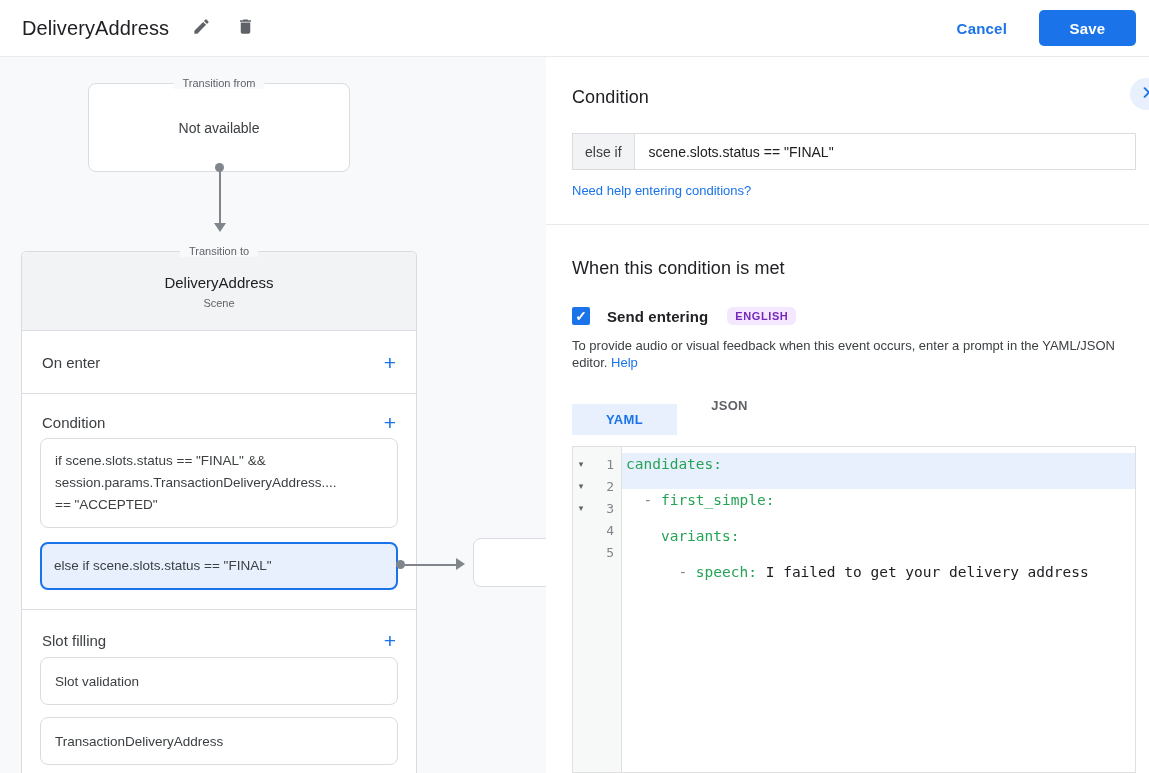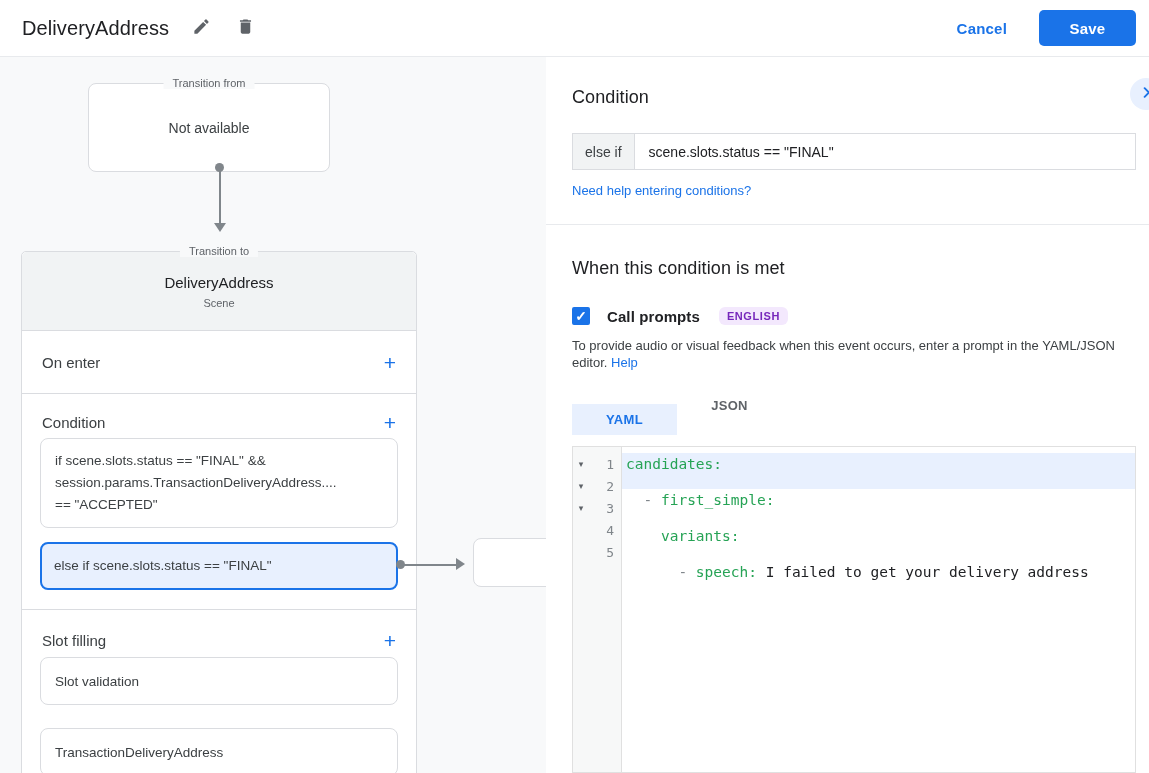--- a/index.html
+++ b/index.html
@@ -25,21 +25,21 @@
 
   
   .main { position:absolute; top:57px; left:0; width:1149px; height:716px; display:flex; }
 
   
   .canvas { position:relative; width:546px; height:716px; background:#f8f9fa;
             overflow:hidden; flex:0 0 546px; }
   .legend { position:absolute; top:-7px; left:50%; transform:translateX(-50%);
             background:#f8f9fa; padding:0 9px; font-size:11px; color:#5f6368; white-space:nowrap; }
 
-  .from-node { position:absolute; left:88px; top:26px; width:242px; height:89px;
+  .from-node { position:absolute; left:88px; top:26px; width:262px; height:89px;
                background:#fff; border:1px solid #dadce0; border-radius:8px;
                display:flex; align-items:center; justify-content:center; }
   .from-content { font-size:14px; color:#3c4043; }
 
   .conn-dot { position:absolute; width:9px; height:9px; border-radius:50%; background:#80868b; }
   .conn-vline { position:absolute; width:2px; background:#80868b; }
   .conn-hline { position:absolute; height:2px; background:#80868b; }
   .conn-varrow { position:absolute; width:0; height:0;
                  border-left:6px solid transparent; border-right:6px solid transparent;
                  border-top:9px solid #80868b; }
@@ -65,21 +65,21 @@
   .sec-condition { padding:12px 0 19px; }
   .sec-condition .section-head { height:32px; }
   .cond-box { margin:0 18px; border:1px solid #dadce0; border-radius:8px; background:#fff;
               padding:11px 14px; font-size:13.5px; line-height:22px; color:#3c4043;
               white-space:pre-line; overflow:hidden; }
   .cond-box.selected { position:relative; margin-top:14px; padding:0 12px; height:48px;
                        display:flex; align-items:center; background:#e8f0fe;
                        border:2px solid #1a73e8; white-space:nowrap; }
   .sec-slot { padding:14px 0 10px; border-bottom:none; }
   .sec-slot .section-head { height:33px; }
-  .slot-box { margin:0 18px 23px; border:1px solid #dadce0; border-radius:8px; background:#fff;
+  .slot-box { margin:0 18px 12px; border:1px solid #dadce0; border-radius:8px; background:#fff;
               height:48px; display:flex; align-items:center; padding:0 14px;
               font-size:13.5px; color:#3c4043; }
 
   
   .panel { position:relative; flex:1; background:#fff; padding:0 13px 0 26px;
            display:flex; flex-direction:column; overflow:hidden; }
   .collapse-btn { position:absolute; top:21px; right:-13px; width:32px; height:32px;
                   border-radius:50%; background:#e8f0fe; border:none; cursor:pointer;
                   display:flex; align-items:center; justify-content:center; z-index:3; }
   .panel h2 { font-size:18px; font-weight:400; color:#202124; letter-spacing:.1px; }
@@ -225,21 +225,21 @@
 
       <a class="link help-link">Need help entering conditions?</a>
 
       <div class="rp-divider"></div>
 
       <h2 class="h-met">When this condition is met</h2>
 
 
       <label class="check-row row-prompts">
         <span class="checkbox checked">✓</span>
-        <span class="check-label">Call prompts</span>
+        <span class="check-label">Send entering</span>
         <span class="badge">ENGLISH</span>
       </label>
 
       <p class="desc"><span>To provide audio or visual feedback when this event occurs, enter a prompt in the YAML/JSON editor.</span> <a class="link">Help</a></p>
 
       <div class="tabs">
         <div class="tab active">YAML</div>
         <div class="tab">JSON</div>
       </div>
 

